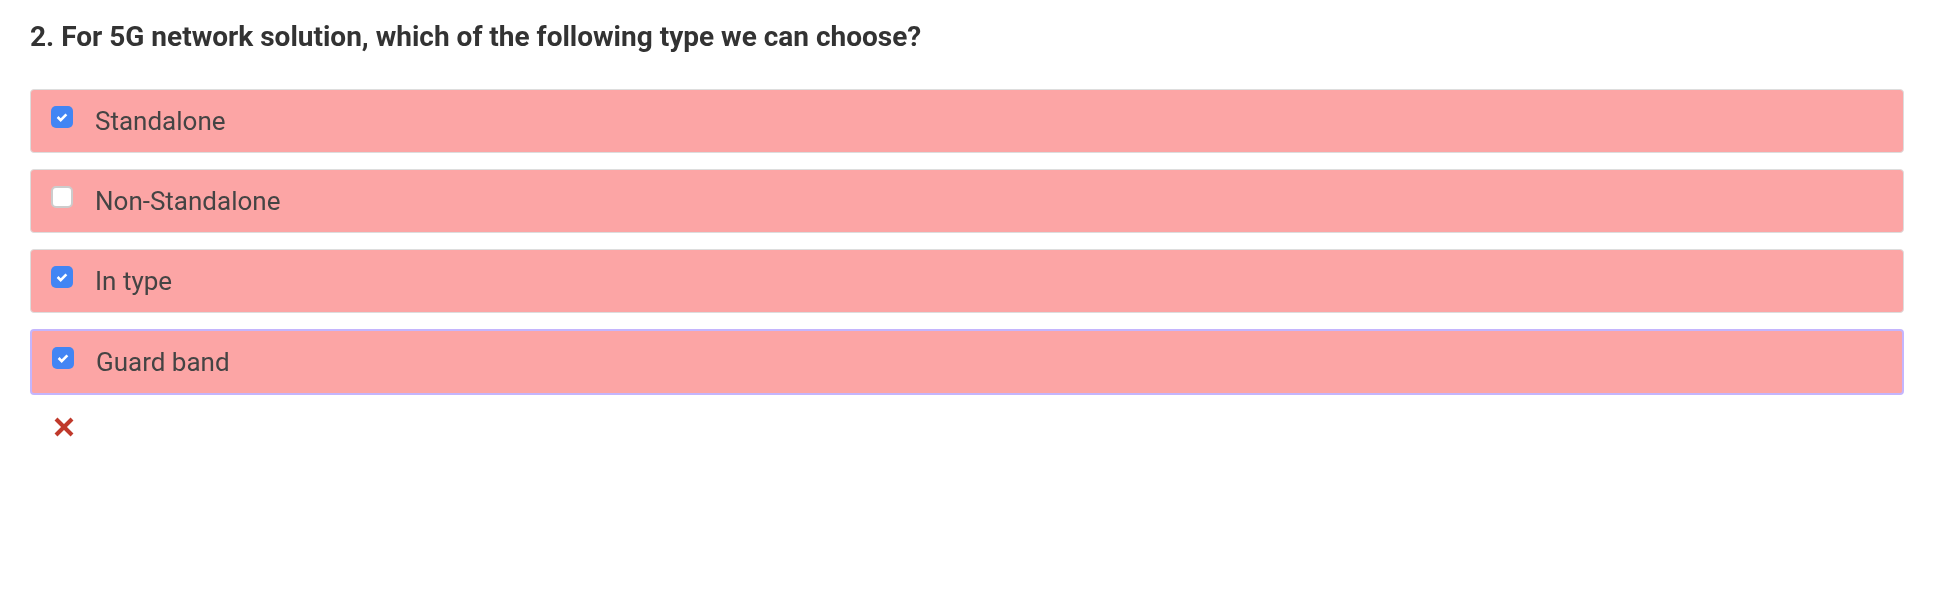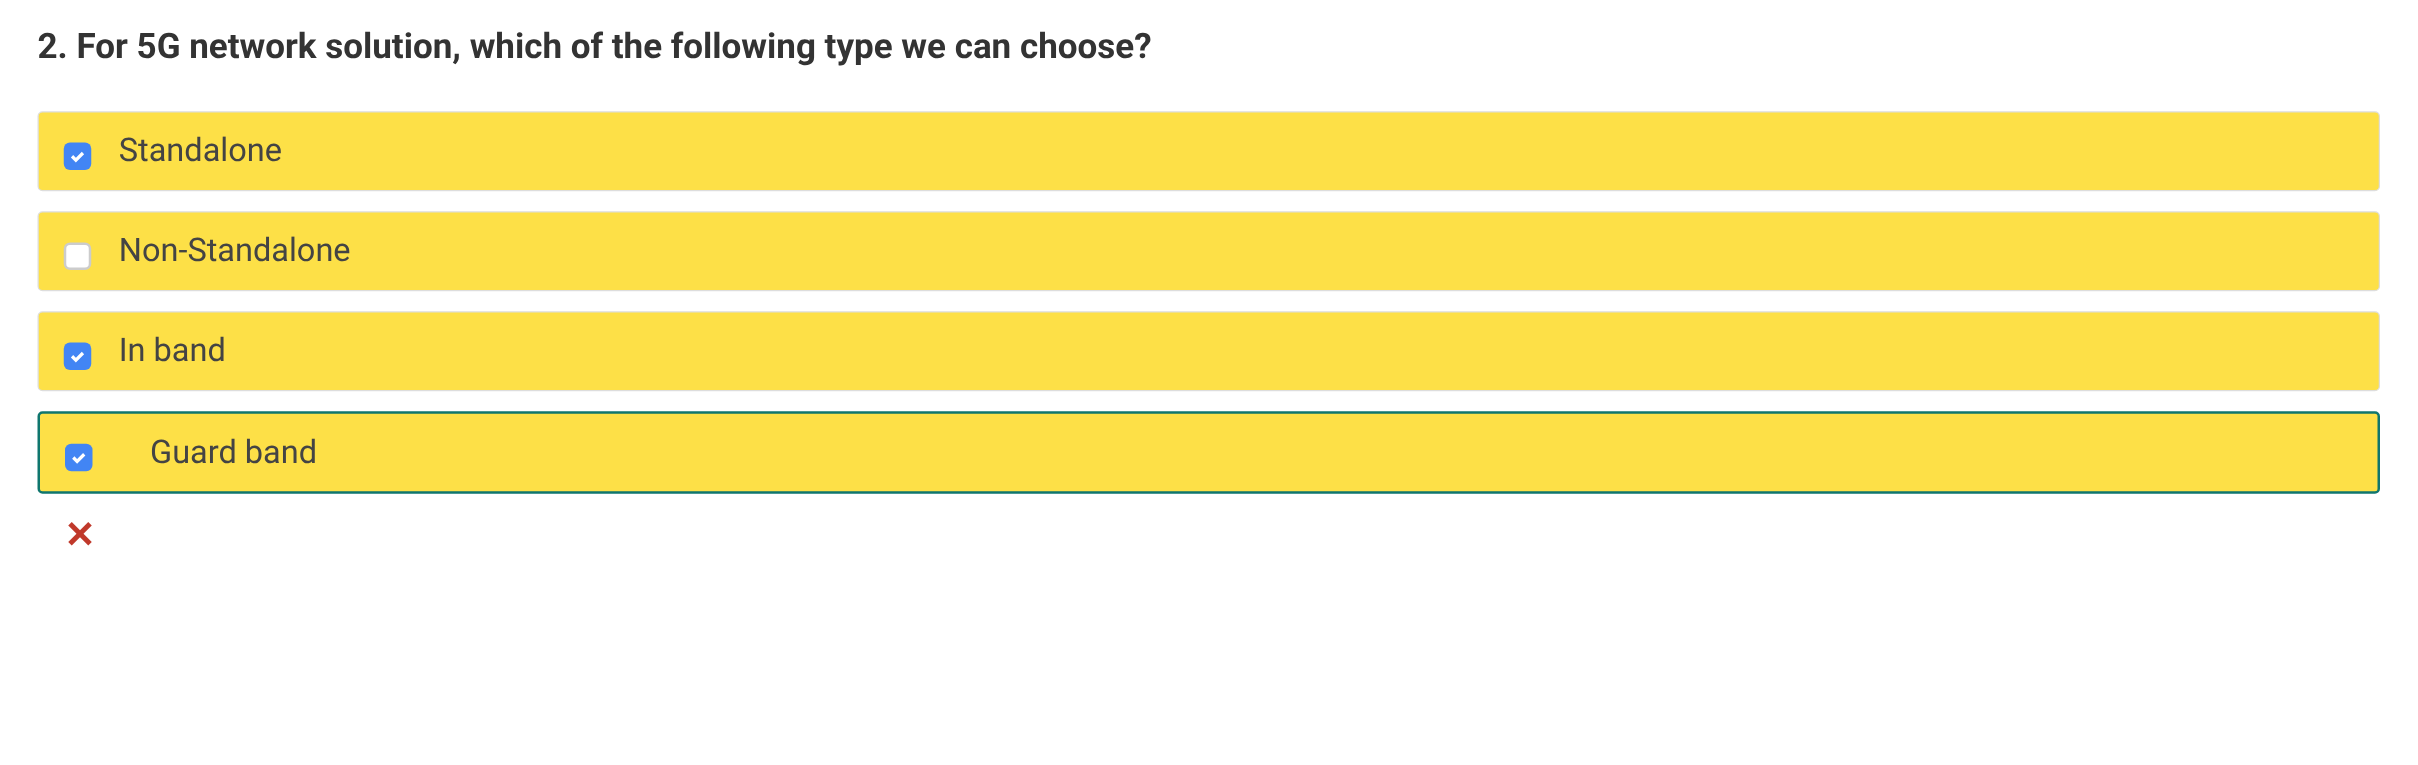--- a/index.html
+++ b/index.html
@@ -19,30 +19,29 @@
       margin-bottom: 36px;
       font-weight: 700;
     }
     .options-container {
       display: flex;
       flex-direction: column;
       gap: 16px;
     }
     .option {
       display: flex;
-      align-items: flex-end;
+      align-items: flex-start;
       padding: 16px 20px;
       border: 1px solid #ddd;
       border-radius: 4px;
-      background: #fde047;
+      background: #fca5a5;
       cursor: pointer;
     }
     .option.selected-highlighted {
-      border: 2px solid #0f766e;
-      gap: 24px;
+      border: 2px solid #c4b5fd;
     }
     .checkbox {
       width: 22px;
       height: 22px;
       border-radius: 5px;
       margin-right: 22px;
       display: flex;
       align-items: center;
       justify-content: center;
       flex-shrink: 0;
@@ -100,21 +99,21 @@
     <div class="checkbox unchecked"></div>
     <span class="option-label">Non-Standalone</span>
   </div>
 
   <div class="option">
     <div class="checkbox checked">
       <svg viewBox="0 0 16 16">
           <polyline points="3,8 6.5,11.5 13,5"></polyline>
         </svg>
     </div>
-    <span class="option-label">In band</span>
+    <span class="option-label">In type</span>
   </div>
 
   <div class="option selected-highlighted">
     <div class="checkbox checked">
       <svg viewBox="0 0 16 16">
           <polyline points="3,8 6.5,11.5 13,5"></polyline>
         </svg>
     </div>
     <span class="option-label">Guard band</span>
   </div>

